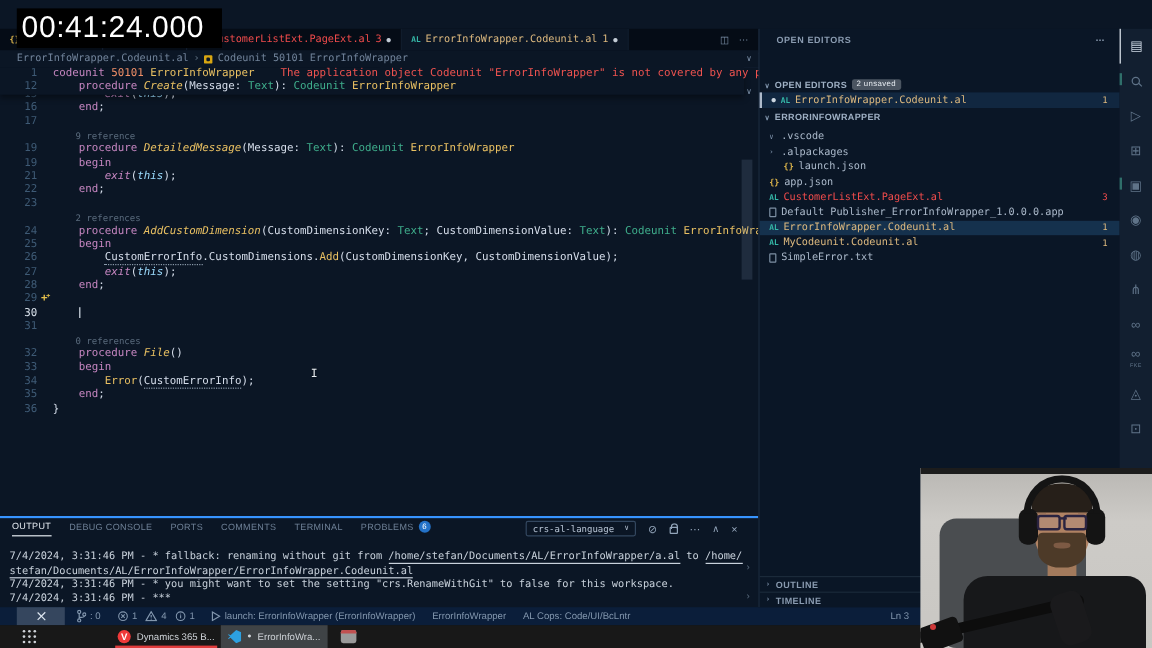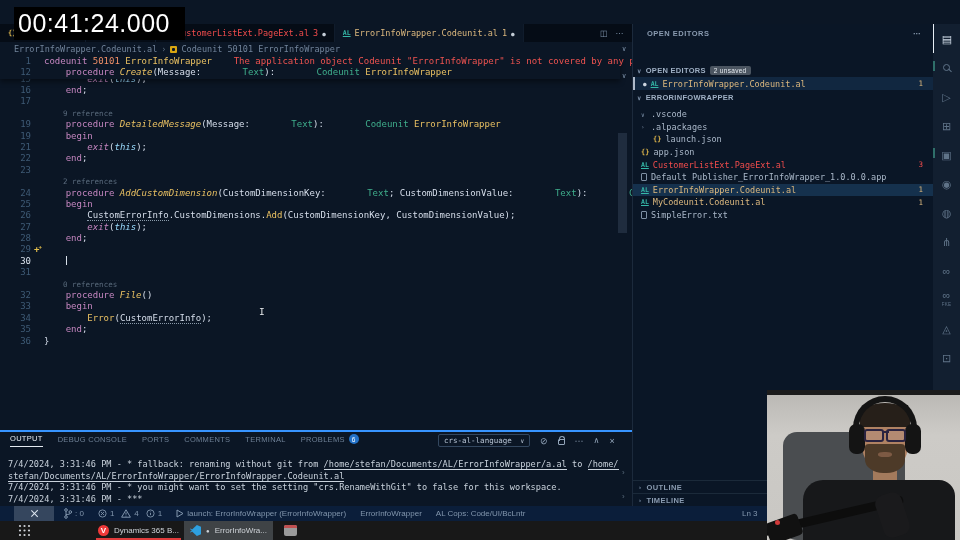--- a/index.html
+++ b/index.html
@@ -49,21 +49,21 @@
   .gl{width:13px;text-align:center;flex:none;}
   .codeline{white-space:pre;flex:none;}
   .lens-row{height:11.4px;line-height:12.4px;padding-left:63px;font-size:7.5px;color:#5a6b7d;}
   .crow.cur .ln{color:#d8e0ea;}
   .cursor{display:inline-block;width:1.3px;height:9px;background:#d8e0ea;vertical-align:-1.5px;}
   .spark{color:#e7c14c;font-weight:bold;font-size:9px;letter-spacing:-2px;}
   .tk-kw{color:#c586c0;}
   .tk-kw2{color:#c586c0;font-style:italic;}
   .tk-fn{color:#e9c062;font-style:italic;}
   .tk-fn2{color:#e9c062;}
-  .tk-ty{color:#3fae8c;margin-left:36px;}
+  .tk-ty{color:#3fae8c;}
   .tk-id{color:#e9c062;}
   .tk-num{color:#f08f67;}
   .tk-pl{color:#d6deeb;}
   .tk-th{color:#9cdcfe;font-style:italic;}
   .tk-sq{color:#d6deeb;border-bottom:1px dotted #8a9aaa;}
   .tk-err{color:#ef5350;}
   .vscrollbar{position:absolute;left:618px;top:77px;width:9px;height:100px;background:rgba(121,146,176,.18);z-index:4;}
   .ibeam{position:absolute;left:259px;top:306px;font:9.5px "DejaVu Sans Mono",monospace;color:#e6ecf2;z-index:5;text-shadow:0 0 1px #000;}
 
   
@@ -116,21 +116,21 @@
   .sect{position:absolute;left:0;width:100%;height:13px;display:flex;align-items:center;gap:4px;padding:0 10px 0 4px;
         font-size:7.5px;font-weight:bold;letter-spacing:.3px;color:#9fb0c4;}
   .sect .chev{font-size:6px;color:#7f93ab;}
   .unsaved-badge{background:#4b5561;color:#e8edf2;border-radius:2px;padding:1px 4px;font-size:6.5px;font-weight:normal;}
   .oe-item{position:absolute;left:0;top:53px;width:100%;height:13px;display:flex;align-items:center;gap:4px;
            padding:0 10px 0 8px;background:#112740;font-family:"DejaVu Sans Mono",monospace;border-left:2px solid #aebaca;}
   .tree{position:absolute;left:0;top:84px;width:100%;}
   .trow{height:12.6px;display:flex;align-items:center;gap:4px;padding-right:10px;font-family:"DejaVu Sans Mono",monospace;color:#aab8c9;}
   .trow.selected{background:#15314d;}
   .trow .chev{font-size:6px;color:#7f93ab;width:6px;}
-  .alicon{color:#35b8a8;font:bold 6.5px "DejaVu Sans Mono",monospace;flex:none;text-decoration:underline;}
+  .alicon{color:#35b8a8;font:bold 6.5px "DejaVu Sans Mono",monospace;flex:none;}
   .jicon{color:#d9b24a;font:bold 7px "DejaVu Sans Mono",monospace;flex:none;}
   .ficon{width:6px;height:8px;border:1px solid #7d8fa3;border-radius:1px;flex:none;display:inline-block;}
   .t-red{color:#f14c4c;}  .t-yellow{color:#dcb87e;}
   .tbadge{margin-left:auto;font-size:7.5px;}
   .b-red{color:#f14c4c;} .b-yellow{color:#dcb87e;}
   .oe-dot{color:#ccd6e0;font-size:6px;}
   .side-bottom{position:absolute;left:0;width:100%;height:13px;display:flex;align-items:center;gap:5px;padding-left:6px;
                font-size:7.5px;font-weight:bold;letter-spacing:.4px;color:#8a9bb0;border-top:1px solid #1b2a3a;}
   .outline-sect{top:456px;} .timeline-sect{top:469px;}
 

